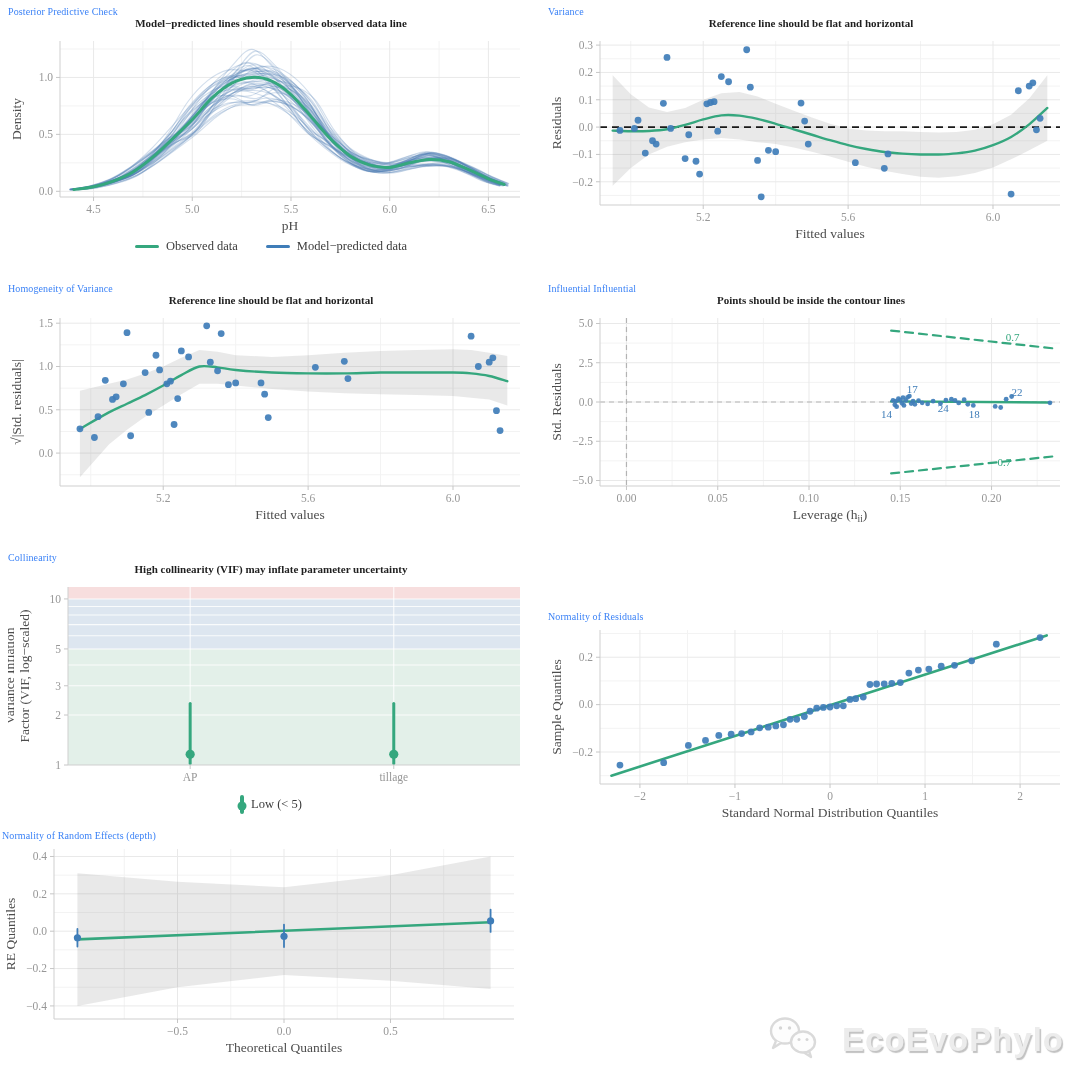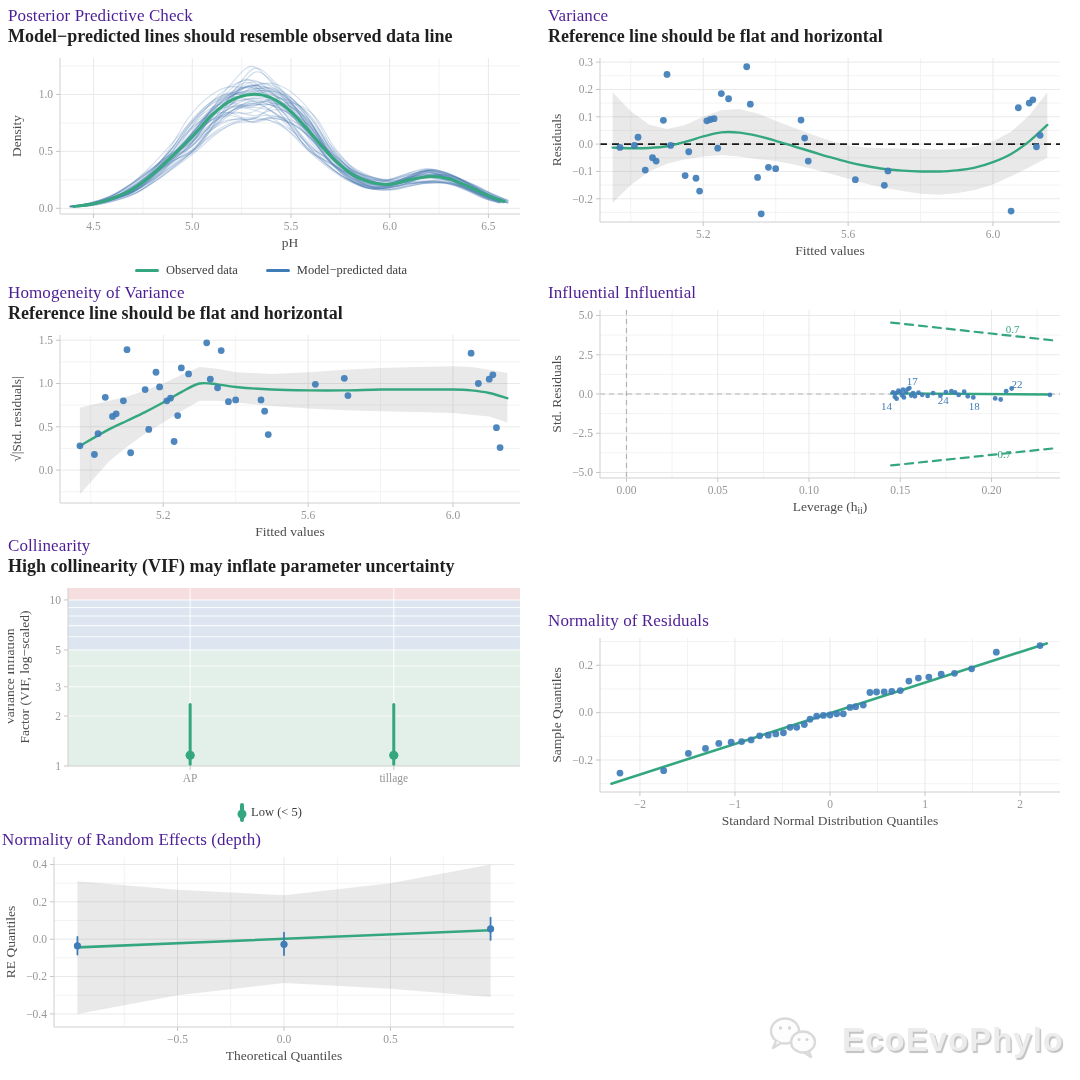--- a/index.html
+++ b/index.html
@@ -4,28 +4,28 @@
 <style>
   :root{ --green:#35a77e; --blue:#3f7db8; }
   html,body{margin:0;padding:0;}
   body{width:1080px;height:1080px;position:relative;background:#ffffff;overflow:hidden;
        font-family:"Liberation Serif", serif;}
   .panel{position:absolute;}
   .p1{left:8px;top:6px;width:526px;}
   .p2{left:548px;top:6px;width:526px;}
   .p3{left:8px;top:283px;width:526px;}
   .p4{left:548px;top:283px;width:526px;}
-  .p5{left:8px;top:536px;width:526px;}
+  .p5{left:8px;top:552px;width:526px;}
   .p6{left:548px;top:566px;width:526px;margin-top:45px;}
   .p7{left:2px;top:822px;width:526px;margin-top:8px;}
-  .panel h2{margin:0;font-size:17px;font-weight:500;color:#4c1d95;line-height:1.12;
+  .panel h2{margin:0;font-size:10px;font-weight:500;color:#3b82f6;line-height:1.12;
             letter-spacing:.1px;}
-  .panel .sub{margin:0 0 2px 0;font-size:18px;font-weight:700;color:#1f1f1f;line-height:1.25;}
+  .panel .sub{margin:0 0 2px 0;font-size:11px;font-weight:700;color:#1f1f1f;line-height:1.25;text-align:center;}
   svg{display:block;}
-  .legend{display:flex;justify-content:center;align-items:center;gap:28px;margin-top:11px;
+  .legend{display:flex;justify-content:center;align-items:center;gap:28px;margin-top:4px;
           font-size:12.5px;color:#3c3c3c;}
   .legend .item{display:flex;align-items:center;gap:7px;}
   .sw-line{display:inline-block;width:24px;height:3px;border-radius:2px;}
   .sw-line.green{background:var(--green);}
   .sw-line.blue{background:var(--blue);}
   .sw-pointline{display:inline-block;position:relative;width:4px;height:19px;border-radius:2px;
           background:var(--green);}
   .sw-pointline::after{content:'';position:absolute;left:50%;top:58%;transform:translate(-50%,-50%);
           width:9px;height:9px;border-radius:50%;background:var(--green);}
   .watermark{position:absolute;right:16px;bottom:14px;display:flex;align-items:center;gap:18px;}
@@ -295,20 +295,21 @@
       <text x="45" y="60.29484536082475" text-anchor="end" fill="#979797" font-size="11.5" font-family="&quot;Liberation Serif&quot;, serif">1.0</text>
       <line x1="48" x2="52" y1="13.195876288659793" y2="13.195876288659793" stroke="#c6c6c6" stroke-width="1"></line>
       <text x="45" y="16.995876288659794" text-anchor="end" fill="#979797" font-size="11.5" font-family="&quot;Liberation Serif&quot;, serif">1.5</text>
       <text x="282" y="209" text-anchor="middle" fill="#4d4d4d" font-size="13.5" font-family="&quot;Liberation Serif&quot;, serif">Fitted values</text>
       <text x="13" y="92" text-anchor="middle" fill="#4d4d4d" font-size="13.5" font-family="&quot;Liberation Serif&quot;, serif" transform="rotate(-90 13 92)">√|Std. residuals|</text>
     </svg>
 </section>
 
 <section class="panel p4">
   <h2>Influential Influential</h2>
+  <p class="sub">Points should be inside the contour lines</p>
   <svg width="524" height="214">
       <line x1="124.10317460317461" x2="124.10317460317461" y1="8" y2="176" stroke="#f3f3f3" stroke-width="1"></line>
       <line x1="215.37301587301585" x2="215.37301587301585" y1="8" y2="176" stroke="#f3f3f3" stroke-width="1"></line>
       <line x1="306.64285714285717" x2="306.64285714285717" y1="8" y2="176" stroke="#f3f3f3" stroke-width="1"></line>
       <line x1="397.91269841269843" x2="397.91269841269843" y1="8" y2="176" stroke="#f3f3f3" stroke-width="1"></line>
       <line x1="489.1825396825397" x2="489.1825396825397" y1="8" y2="176" stroke="#f3f3f3" stroke-width="1"></line>
       <line x1="52" x2="512" y1="150.87850467289718" y2="150.87850467289718" stroke="#f3f3f3" stroke-width="1"></line>
       <line x1="52" x2="512" y1="111.62616822429908" y2="111.62616822429908" stroke="#f3f3f3" stroke-width="1"></line>
       <line x1="52" x2="512" y1="72.37383177570094" y2="72.37383177570094" stroke="#f3f3f3" stroke-width="1"></line>
       <line x1="52" x2="512" y1="33.12149532710281" y2="33.12149532710281" stroke="#f3f3f3" stroke-width="1"></line>

